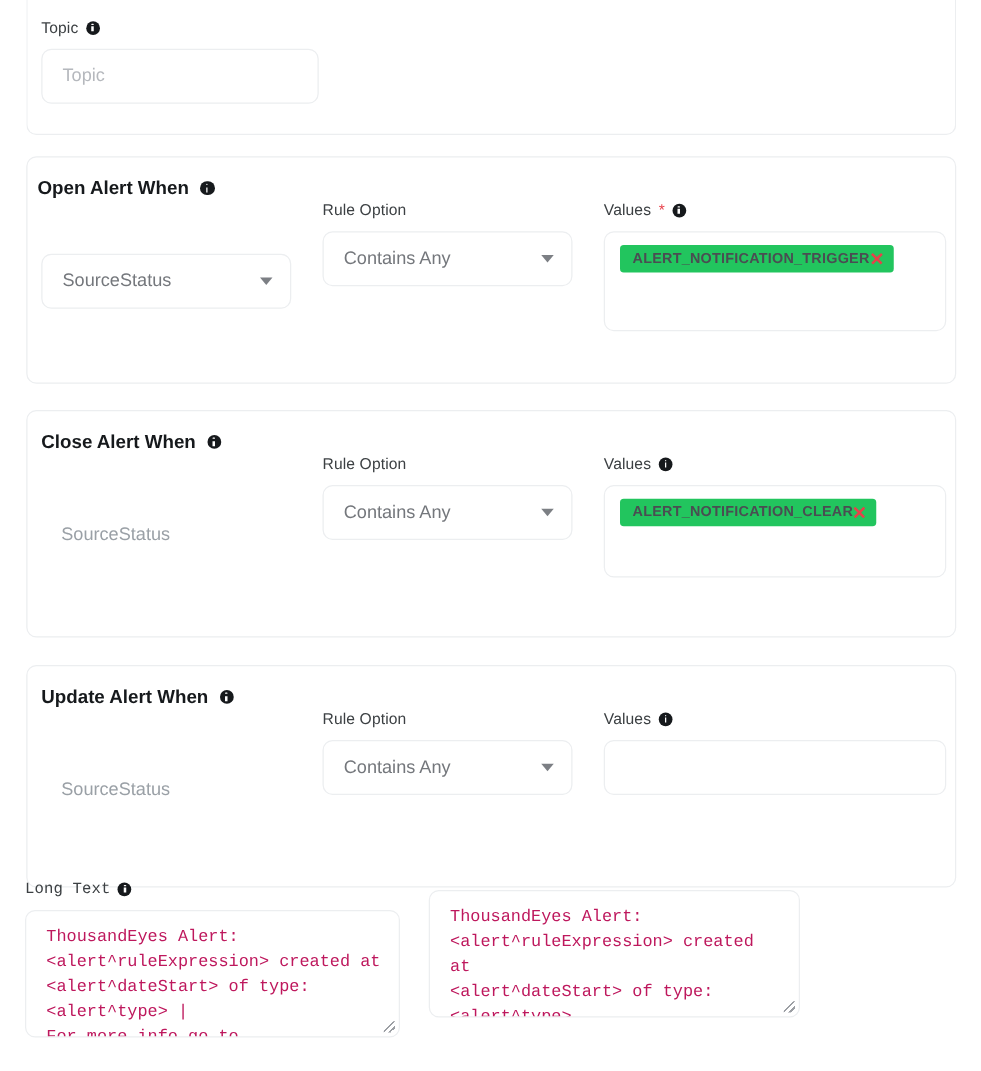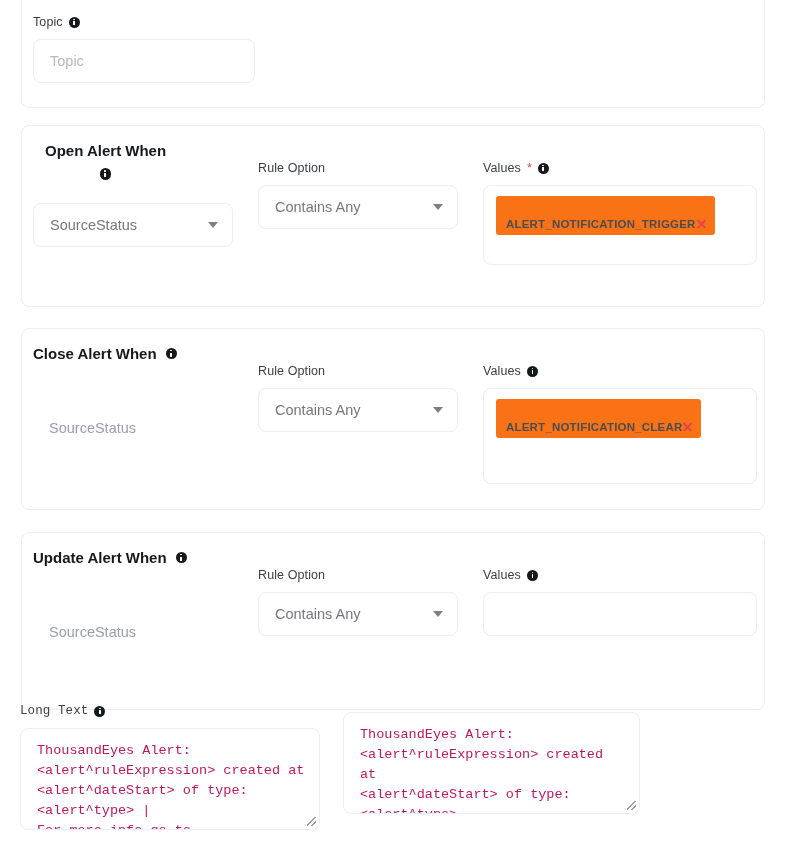--- a/index.html
+++ b/index.html
@@ -127,23 +127,23 @@
     padding: 10px 12px;
     display: flex;
     flex-wrap: wrap;
     align-content: flex-start;
     gap: 6px;
   }
   .chip {
     display: inline-flex;
     align-items: center;
     gap: 0;
-    background: #f97316;
+    background: #22c55e;
     border-radius: 3px;
-    padding: 22px 8px 5px 10px;
+    padding: 5px 8px 5px 10px;
     font-size: 11.5px;
     font-weight: bold;
     color: #4a4d52;
     letter-spacing: .2px;
     white-space: nowrap;
   }
   .chip-x {
     position: relative;
     width: 11px; height: 11px;
     flex: 0 0 auto;
@@ -205,21 +205,21 @@
         <span class="label-text">Topic</span>
         <span class="info-icon"></span>
       </div>
       <div class="text-input placeholder" style="margin-top:9px;">Topic</div>
     </div>
 
 
   </div>
 
   <div class="card" style="top:125px; height:182px;">
-    <div class="section-title" style="position:absolute; left:23px; top:16px;flex-direction:column;">
+    <div class="section-title" style="position:absolute; left:8px; top:16px;">
       <span>Open Alert When</span>
       <span class="info-icon"></span>
     </div>
 
     <div style="position:absolute; left:11px; top:77px; width:200px;">
       <div class="select">
         <span>SourceStatus</span>
         <span class="caret"></span>
       </div>
     </div>
@@ -267,21 +267,21 @@
         <span>Contains Any</span>
         <span class="caret"></span>
       </div>
     </div>
 
     <div style="position:absolute; left:461px; top:34px; width:274px;">
       <div class="field-label">
         <span class="label-text">Values</span>
         <span class="info-icon"></span>
       </div>
-      <div class="values-box" style="margin-top:9px; height:96px;">
+      <div class="values-box" style="margin-top:9px; height:74px;">
         <span class="chip">
           <span>ALERT_NOTIFICATION_CLEAR</span>
           <span class="chip-x"></span>
         </span>
       </div>
     </div>
   </div>
 
   <div class="card" style="top:532px; height:178px;">
     <div class="section-title" style="position:absolute; left:11px; top:16px;">

